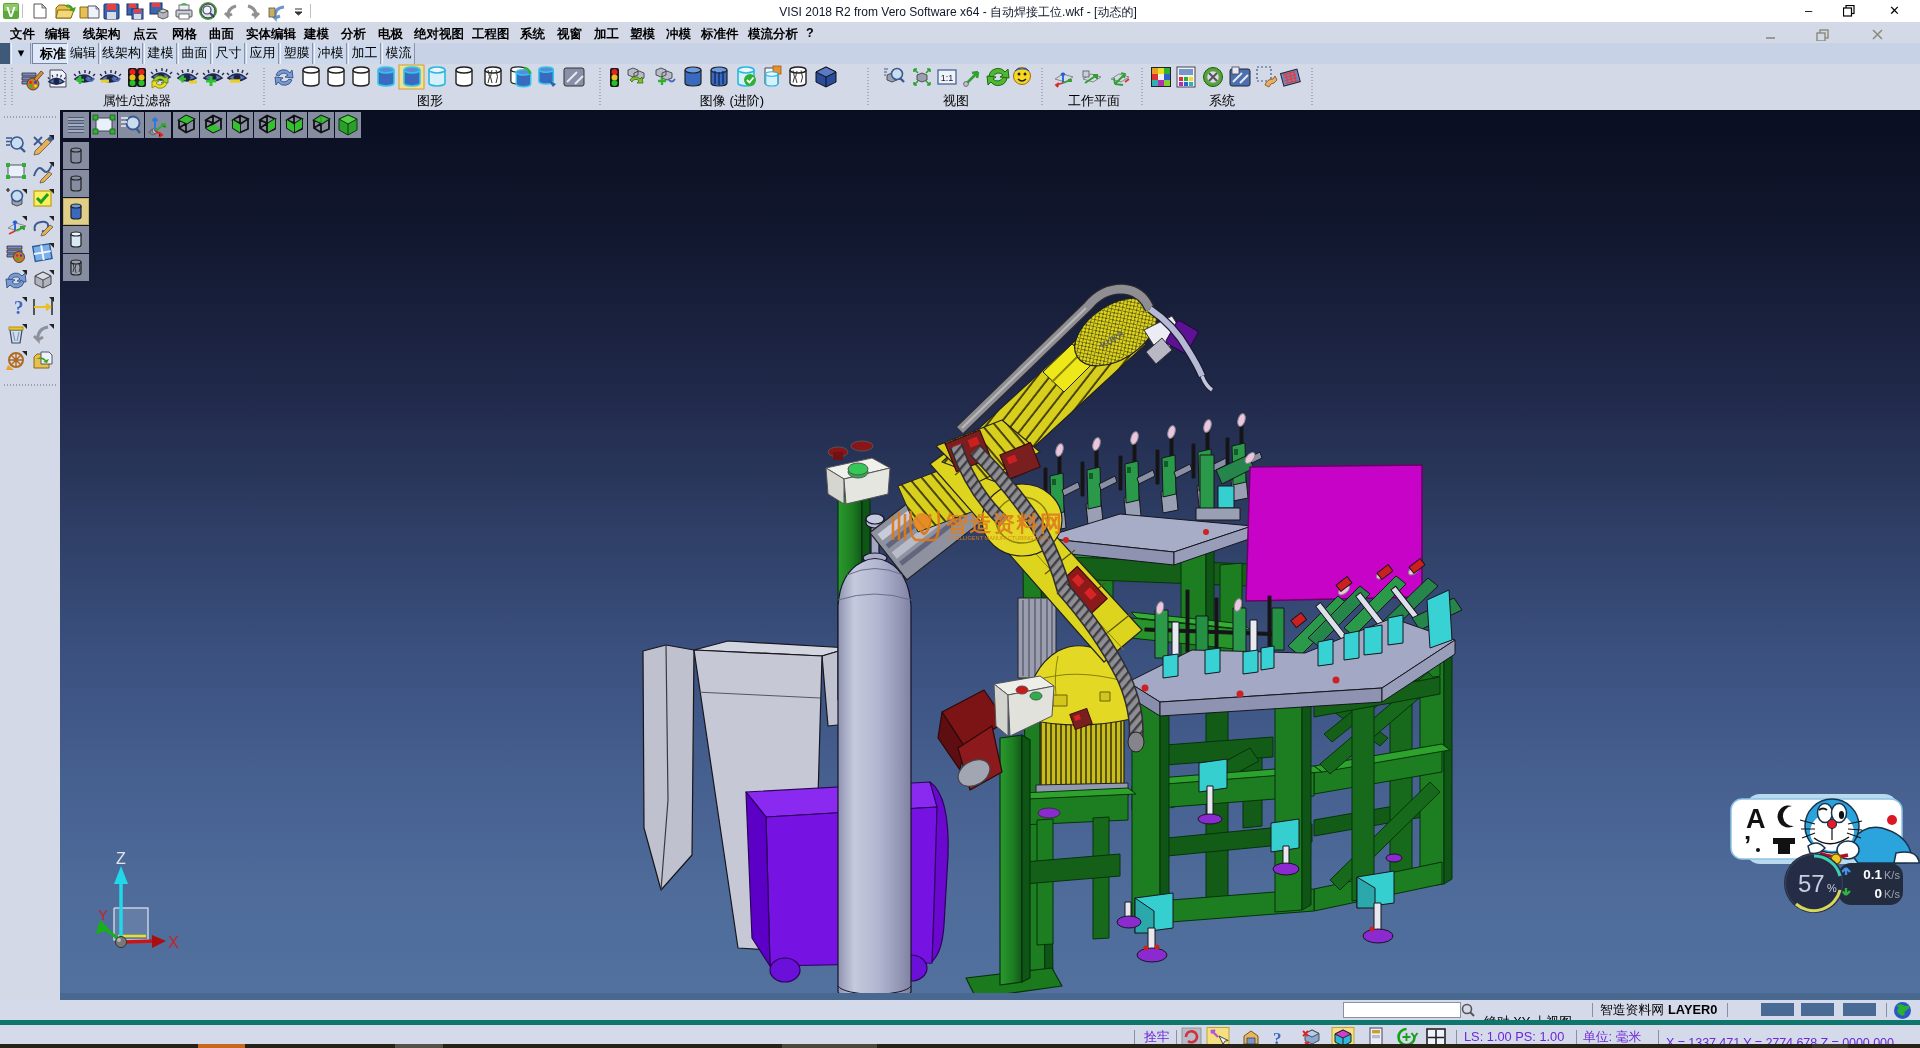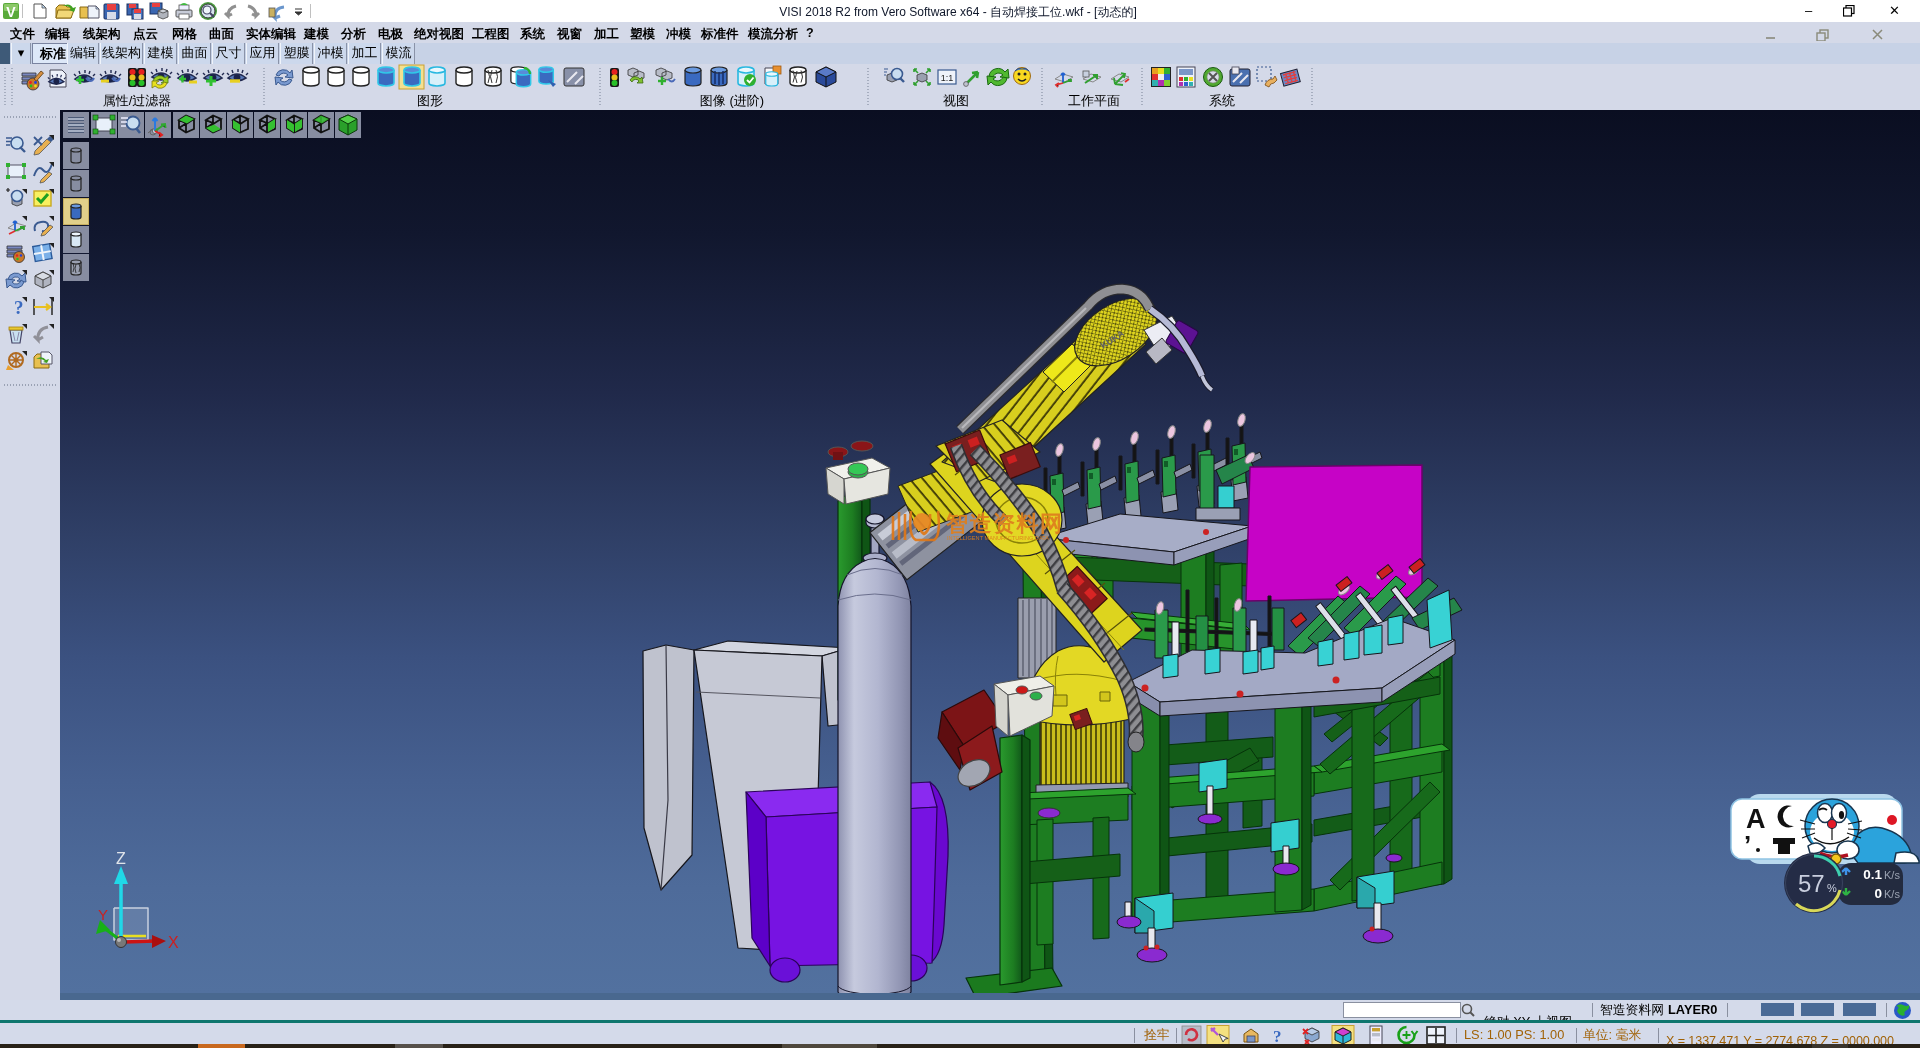--- a/index.html
+++ b/index.html
@@ -27,21 +27,21 @@
   
   #leftpanel { position:absolute; left:0; top:110px; width:60px; height:890px; background:#d4d9e8; }
 
   
   #viewport { position:absolute; left:60px; top:110px; width:1860px; height:883px;
      background:linear-gradient(to bottom, #0a0e21 0%, #11172e 14%, #20294a 32%, #2f3f66 48%, #3b5180 62%, #466090 76%, #4e6b9a 88%, #52719f 100%); overflow:hidden; }
   #bluebar { position:absolute; left:60px; top:993px; width:1860px; height:7px; background:#49688f; }
 
   
   #status1 { position:absolute; left:0; top:1000px; width:1920px; height:20px; background:#d4daea; font-size:12.8px; color:#000; }
-  #status2 { position:absolute; left:0; top:1020px; width:1920px; height:24px; background:#d4daea; border-top:3px solid #0f766e; font-size:12.8px; color:#a16207; }
+  #status2 { position:absolute; left:0; top:1020px; width:1920px; height:24px; background:#d4daea; border-top:5px solid #0f766e; font-size:12.8px; color:#6d28d9; }
   #taskbar { position:absolute; left:0; top:1044px; width:1920px; height:4px; background:#282117; }
   .vsep { position:absolute; width:1px; background:#8a90a0; }
 </style>
 </head>
 <body>
 <div id="app">
 
   <div id="titlebar">
     <div id="title-text">VISI 2018 R2 from Vero Software x64 - 自动焊接工位.wkf - [动态的]</div>
     <div id="qat">

